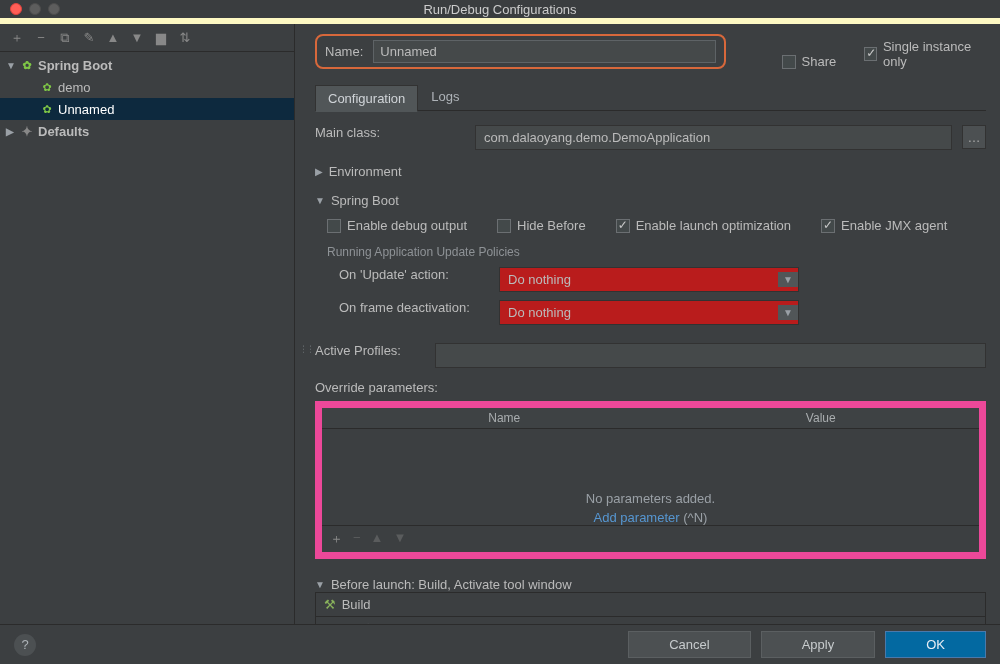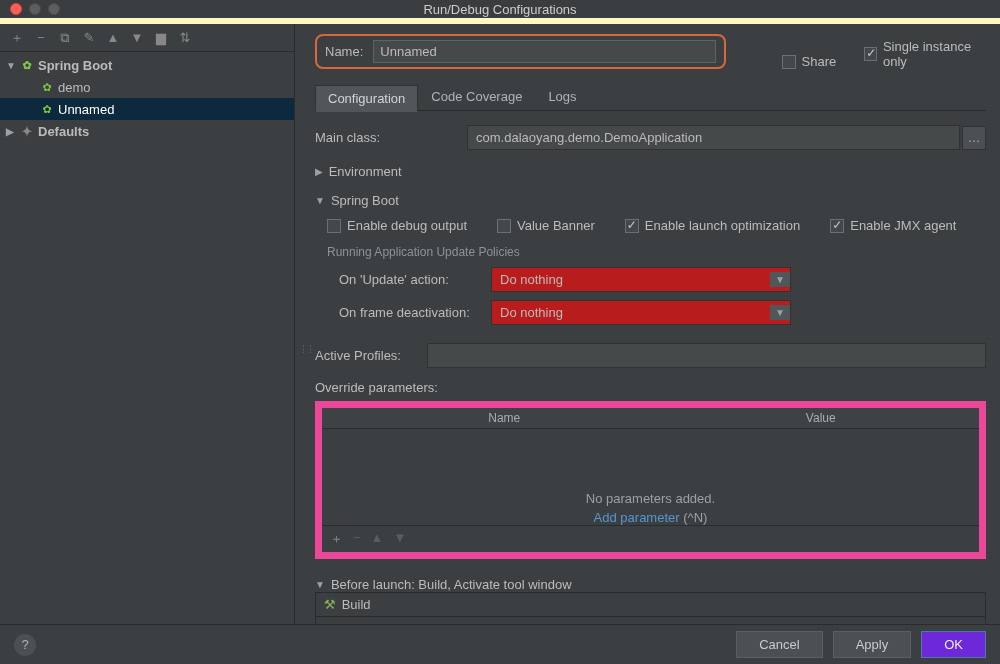--- a/index.html
+++ b/index.html
@@ -28,21 +28,21 @@
   .name-input { flex:1; background:#45494a; border:1px solid #5e6366; padding:3px 6px; color:#bbbbbb; }
   .chk { display:flex; align-items:center; gap:6px; color:#bbbbbb; }
   .chk input { appearance:none; width:14px; height:14px; border:1px solid #6b6f72; background:#43494a; position:relative; cursor:pointer;}
   .chk input:checked { background:#43494a; }
   .chk input:checked::after { content:"✓"; position:absolute; top:-2px; left:1px; font-size:12px; color:#c7c7c7; }
   .tabs { display:flex; margin-top:14px; border-bottom:1px solid #2b2b2b; }
   .tab { padding:5px 12px; color:#aeb3b8; cursor:pointer; border:1px solid transparent; border-bottom:none; }
   .tab.active { background:#515658; color:#d0d4d8; border:1px solid #323232; border-bottom:1px solid #515658; position:relative; top:2px;}
   .section { margin-top:14px; }
   .label { color:#bbbbbb; }
-  .field-row { display:flex; align-items:center; gap:2px; margin-top:8px; }
+  .field-row { display:flex; gap:10px; margin-top:8px; }
   .field-row .label { width:150px; }
   .text-input { flex:1; background:#45494a; border:1px solid #323232; padding:4px 8px; color:#bbbbbb; }
   .small-btn { width:24px; height:24px; background:#4c5052; border:1px solid #323232; color:#aaa; display:flex; align-items:center; justify-content:center; cursor:pointer;}
   .collapse-header { display:flex; align-items:center; gap:6px; color:#bbbbbb; cursor:pointer; margin-top:14px; }
   .arrw { font-size:10px; color:#9aa0a6; }
   .checks-row { display:flex; gap:30px; margin-top:10px; padding-left:12px; flex-wrap:wrap;}
   .sublabel { color:#8e9296; margin-top:12px; padding-left:12px; font-size:12px;}
   .select { flex:1; max-width:300px; background:#b91c1c; border:1px solid #323232; padding:4px 8px; color:#bbbbbb; display:flex; justify-content:space-between; align-items:center; cursor:pointer;}
   .select .caret { font-size:10px; color:#9aa0a6; background:#515658; padding:2px 5px; margin:-4px -8px -4px 0;}
   .override { margin-top:12px; }
@@ -53,22 +53,22 @@
   .link { color:#5696d1; cursor:pointer; }
   .tfoot { border-top:1px solid #2b2b2b; padding:4px 8px; display:flex; gap:10px; color:#888;}
   .tfoot span { cursor:pointer; }
   .before-launch { margin-top:18px; }
   .bl-body { border:1px solid #2b2b2b; }
   .bl-row { padding:4px 8px; display:flex; align-items:center; gap:6px; background:#3c3f41;}
   .bl-toolbar { border-top:1px solid #2b2b2b; padding:4px 8px; display:flex; gap:10px; color:#888;}
   .footer { height:40px; border-top:1px solid #2b2b2b; display:flex; align-items:center; justify-content:space-between; padding:0 14px;}
   .help { width:22px; height:22px; border-radius:50%; background:#4c5052; color:#aeb3b8; display:flex; align-items:center; justify-content:center; cursor:pointer;}
   .btns { display:flex; gap:10px; }
-  .btn { padding:5px 22px; background:#4c5052; border:1px solid #5b5f61; color:#c7cbcd; cursor:pointer;}
-  .btn.primary { background:#6d28d9; border-color:#4a79ab; color:#e8eef5;}
+  .btn { padding:5px 40px; background:#4c5052; border:1px solid #5b5f61; color:#c7cbcd; cursor:pointer;}
+  .btn.primary { background:#0369a1; border-color:#4a79ab; color:#e8eef5;}
   .drag-handle { position:absolute; left:4px; top:320px; color:#6d7275; font-size:9px; letter-spacing:-2px;}
   .build-ico { color:#8ab35c; font-size:13px;}
 </style>
 </head>
 <body>
 
 <div class="titlebar">
   <div class="traffic">
     <span class="tred"></span>
     <span class="tyel"></span>
@@ -124,21 +124,20 @@
         <span>Share</span>
       </label>
       <label class="chk">
         <input type="checkbox" checked="" style="">
         <span>Single instance only</span>
       </label>
     </div>
 
     <div class="tabs">
       <div class="tab active">Configuration</div>
-      <div class="tab">Code Coverage</div>
       <div class="tab">Logs</div>
     </div>
 
     <div class="section">
       <div class="field-row">
         <span class="label">Main class:</span>
         <input class="text-input" value="com.dalaoyang.demo.DemoApplication" style="">
         <div class="small-btn">…</div>
       </div>
 
@@ -152,21 +151,21 @@
         <span>Spring Boot</span>
       </div>
 
       <div class="checks-row">
         <label class="chk">
           <input type="checkbox" style="">
           <span>Enable debug output</span>
         </label>
         <label class="chk">
           <input type="checkbox" style="">
-          <span>Value Banner</span>
+          <span>Hide Before</span>
         </label>
         <label class="chk">
           <input type="checkbox" checked="" style="">
           <span>Enable launch optimization</span>
         </label>
         <label class="chk">
           <input type="checkbox" checked="" style="">
           <span>Enable JMX agent</span>
         </label>
       </div>

